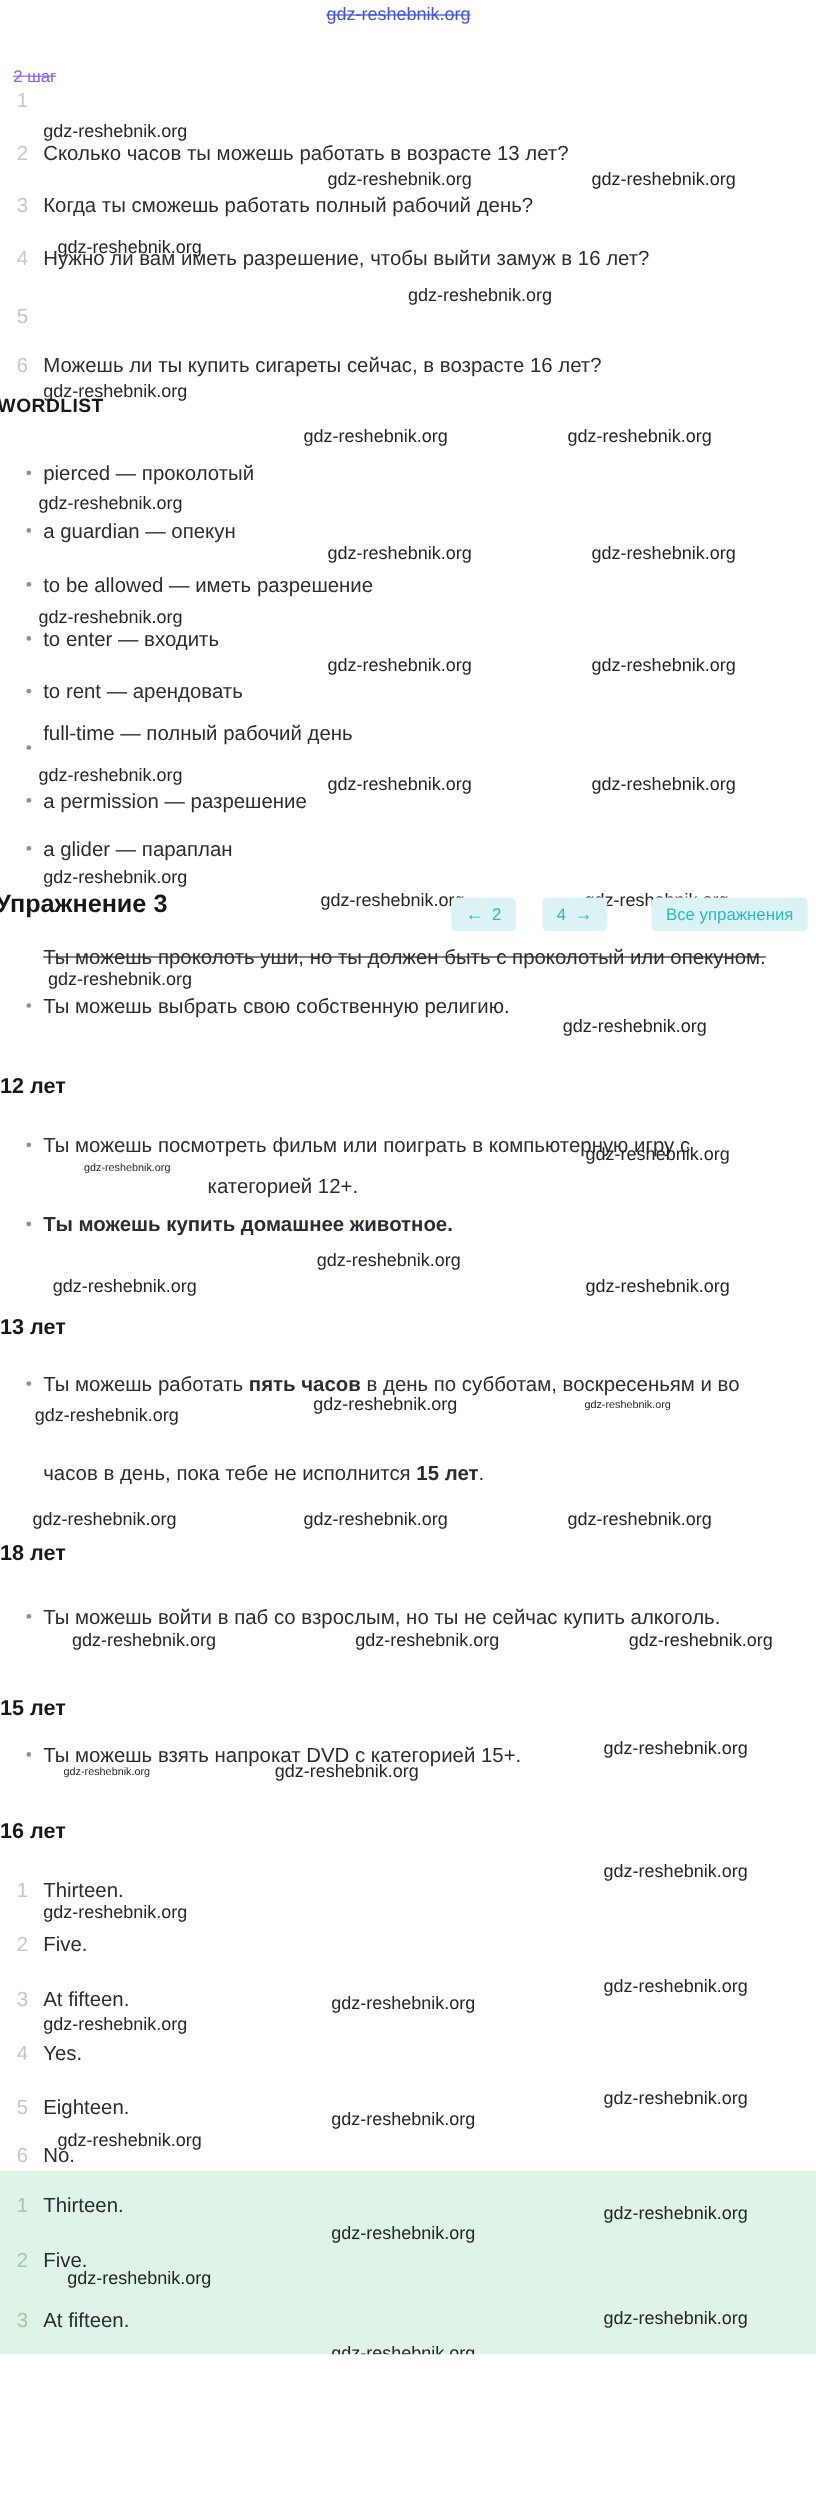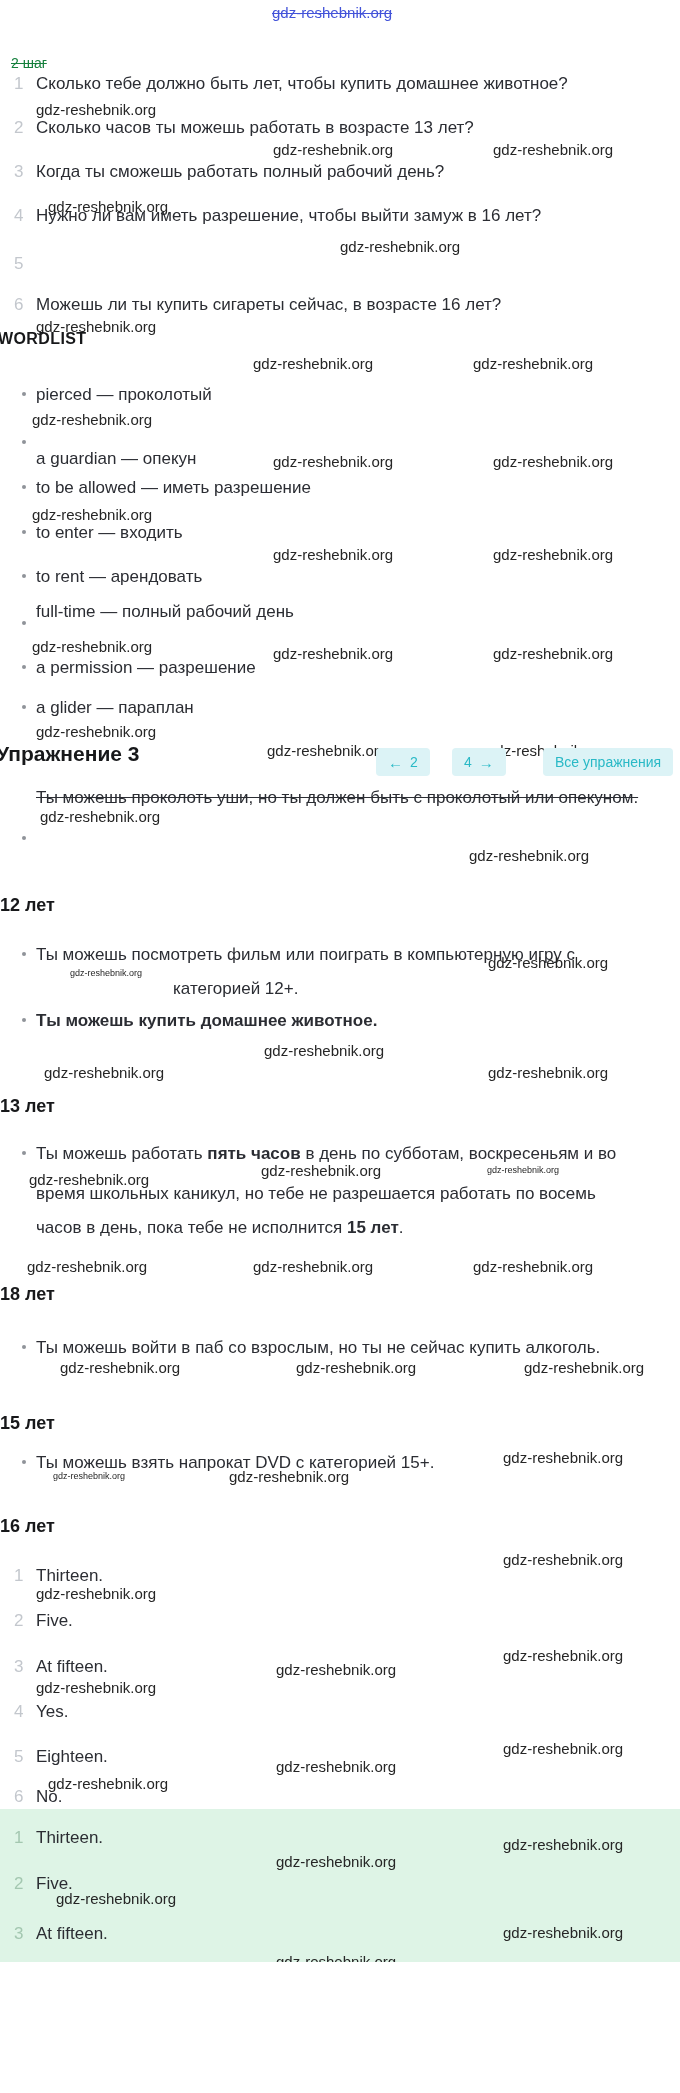--- a/index.html
+++ b/index.html
@@ -14,36 +14,35 @@
   .wm-sm{font-size:9px;color:#262626;font-weight:500}
   .h{font-size:18px;font-weight:bold;color:#17181a}
   .h-ex{font-size:21px;font-weight:bold;color:#17181a}
   .wl-title{font-size:16px;font-weight:bold;color:#17181a;letter-spacing:.4px}
   .dot{position:absolute;width:4px;height:4px;border-radius:50%;background:#8f9399}
   .chip{position:absolute;display:flex;align-items:center;gap:7px;background:#dcf3f6;
         color:#29b9c6;font-size:14px;padding:6px 12px;border-radius:4px;cursor:pointer}
   .chip .arrow{font-size:15px;line-height:1}
   .link-top{font-size:15px;color:#4353d9;font-weight:500;text-decoration:line-through}
   .struck{text-decoration:line-through}
-  .step{font-size:14px;color:#15803d;text-decoration:line-through}
+  .step{font-size:14px;color:#8b5cf6;text-decoration:line-through}
   .green-bg{position:absolute;left:0;top:1809px;width:680px;height:284px;background:#def4e6}
 </style>
 </head>
 <body>
 
 <div class="page">
 
   <div class="green-bg"></div>
 
   <span class="abs link-top" style="left:272px;top:4px">gdz-reshebnik.org</span>
 
   <span class="abs step" style="left:11px;top:55px">2 шаг</span>
 
   <span class="abs num" style="left:14px;top:74px">1</span>
-  <span class="abs t" style="left:36px;top:74px">Сколько тебе должно быть лет, чтобы купить домашнее животное?</span>
   <span class="abs wm" style="left:36px;top:101px">gdz-reshebnik.org</span>
 
   <span class="abs num" style="left:14px;top:118px">2</span>
   <span class="abs t" style="left:36px;top:118px">Сколько часов ты можешь работать в возрасте 13 лет?</span>
   <span class="abs wm" style="left:273px;top:141px">gdz-reshebnik.org</span>
   <span class="abs wm" style="left:493px;top:141px">gdz-reshebnik.org</span>
 
   <span class="abs num" style="left:14px;top:162px">3</span>
   <span class="abs t" style="left:36px;top:162px">Когда ты сможешь работать полный рабочий день?</span>
   <span class="abs wm" style="left:48px;top:198px">gdz-reshebnik.org</span>
@@ -60,21 +59,21 @@
 
   <span class="abs wl-title" style="left:-2px;top:330px">WORDLIST</span>
   <span class="abs wm" style="left:253px;top:355px">gdz-reshebnik.org</span>
   <span class="abs wm" style="left:473px;top:355px">gdz-reshebnik.org</span>
 
   <span class="dot" style="left:22px;top:392px"></span>
   <span class="abs t" style="left:36px;top:385px">pierced — проколотый</span>
   <span class="abs wm" style="left:32px;top:411px">gdz-reshebnik.org</span>
 
   <span class="dot" style="left:22px;top:440px"></span>
-  <span class="abs t" style="left:36px;top:449px">a guardian — опекун</span>
+  <span class="abs t" style="left:36px;top:433px">a guardian — опекун</span>
   <span class="abs wm" style="left:273px;top:453px">gdz-reshebnik.org</span>
   <span class="abs wm" style="left:493px;top:453px">gdz-reshebnik.org</span>
 
   <span class="dot" style="left:22px;top:485px"></span>
   <span class="abs t" style="left:36px;top:478px">to be allowed — иметь разрешение</span>
   <span class="abs wm" style="left:32px;top:506px">gdz-reshebnik.org</span>
 
   <span class="dot" style="left:22px;top:530px"></span>
   <span class="abs t" style="left:36px;top:523px">to enter — входить</span>
   <span class="abs wm" style="left:273px;top:546px">gdz-reshebnik.org</span>
@@ -109,20 +108,21 @@
     <span class="arrow">→</span>
   </div>
   <div class="chip" style="left:543px;top:748px">
     <span>Все упражнения</span>
   </div>
 
   <span class="abs t struck" style="left:36px;top:788px">Ты можешь проколоть уши, но ты должен быть с проколотый или опекуном.</span>
   <span class="abs wm" style="left:40px;top:808px">gdz-reshebnik.org</span>
 
   <span class="dot" style="left:22px;top:836px"></span>
+  <span class="abs t" style="left:36px;top:829px">Ты можешь выбрать свою собственную религию.</span>
   <span class="abs wm" style="left:469px;top:847px">gdz-reshebnik.org</span>
 
   <span class="abs h" style="left:0px;top:895px">12 лет</span>
 
   <span class="dot" style="left:22px;top:952px"></span>
   <span class="abs t" style="left:36px;top:945px">Ты можешь посмотреть фильм или поиграть в компьютерную игру с</span>
   <span class="abs wm" style="left:488px;top:954px">gdz-reshebnik.org</span>
   <span class="abs wm-sm" style="left:70px;top:968px">gdz-reshebnik.org</span>
   <span class="abs t" style="left:173px;top:979px">категорией 12+.</span>
 
@@ -132,21 +132,20 @@
   <span class="abs wm" style="left:44px;top:1064px">gdz-reshebnik.org</span>
   <span class="abs wm" style="left:488px;top:1064px">gdz-reshebnik.org</span>
 
   <span class="abs h" style="left:0px;top:1096px">13 лет</span>
 
   <span class="dot" style="left:22px;top:1151px"></span>
   <span class="abs t" style="left:36px;top:1144px"><span>Ты можешь работать </span><b>пять часов</b><span> в день по субботам, воскресеньям и во</span></span>
   <span class="abs wm" style="left:261px;top:1162px">gdz-reshebnik.org</span>
   <span class="abs wm-sm" style="left:487px;top:1165px">gdz-reshebnik.org</span>
   <span class="abs wm" style="left:29px;top:1171px">gdz-reshebnik.org</span>
-  <span class="abs t" style="left:36px;top:1184px">время школьных каникул, но тебе не разрешается работать по восемь</span>
   <span class="abs t" style="left:36px;top:1218px"><span>часов в день, пока тебе не исполнится </span><b>15 лет</b><span>.</span></span>
   <span class="abs wm" style="left:27px;top:1258px">gdz-reshebnik.org</span>
   <span class="abs wm" style="left:253px;top:1258px">gdz-reshebnik.org</span>
   <span class="abs wm" style="left:473px;top:1258px">gdz-reshebnik.org</span>
 
   <span class="abs h" style="left:0px;top:1284px">18 лет</span>
 
   <span class="dot" style="left:22px;top:1345px"></span>
   <span class="abs t" style="left:36px;top:1338px">Ты можешь войти в паб со взрослым, но ты не сейчас купить алкоголь.</span>
   <span class="abs wm" style="left:60px;top:1359px">gdz-reshebnik.org</span>

